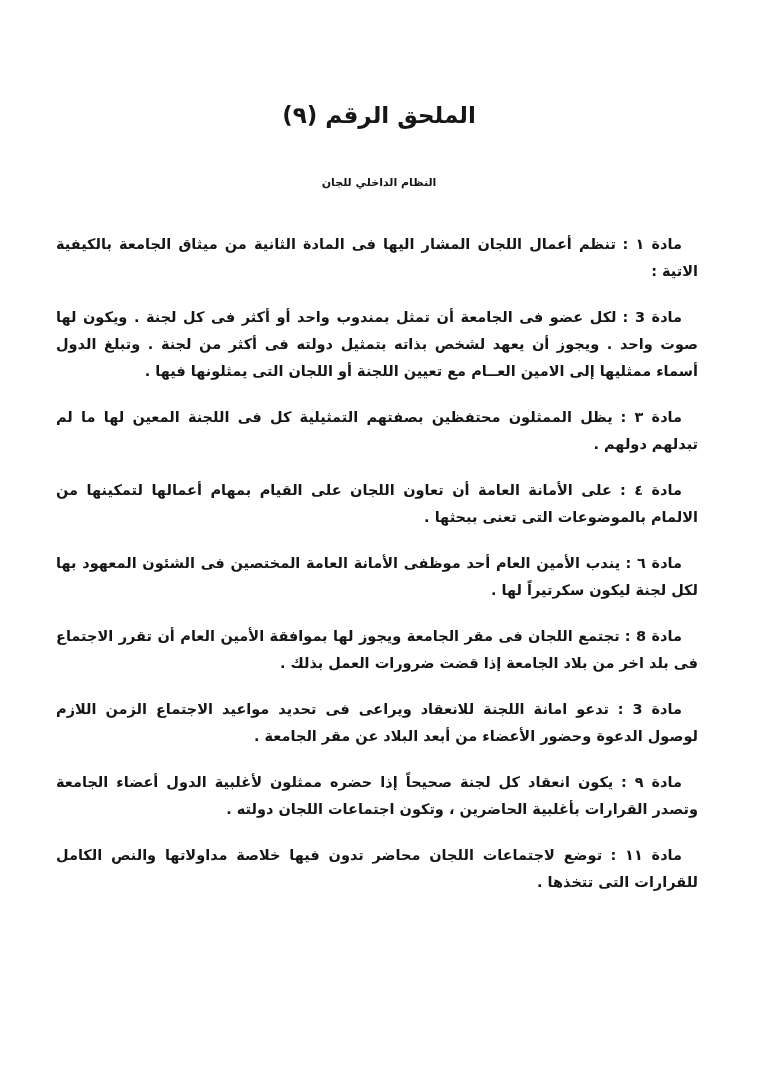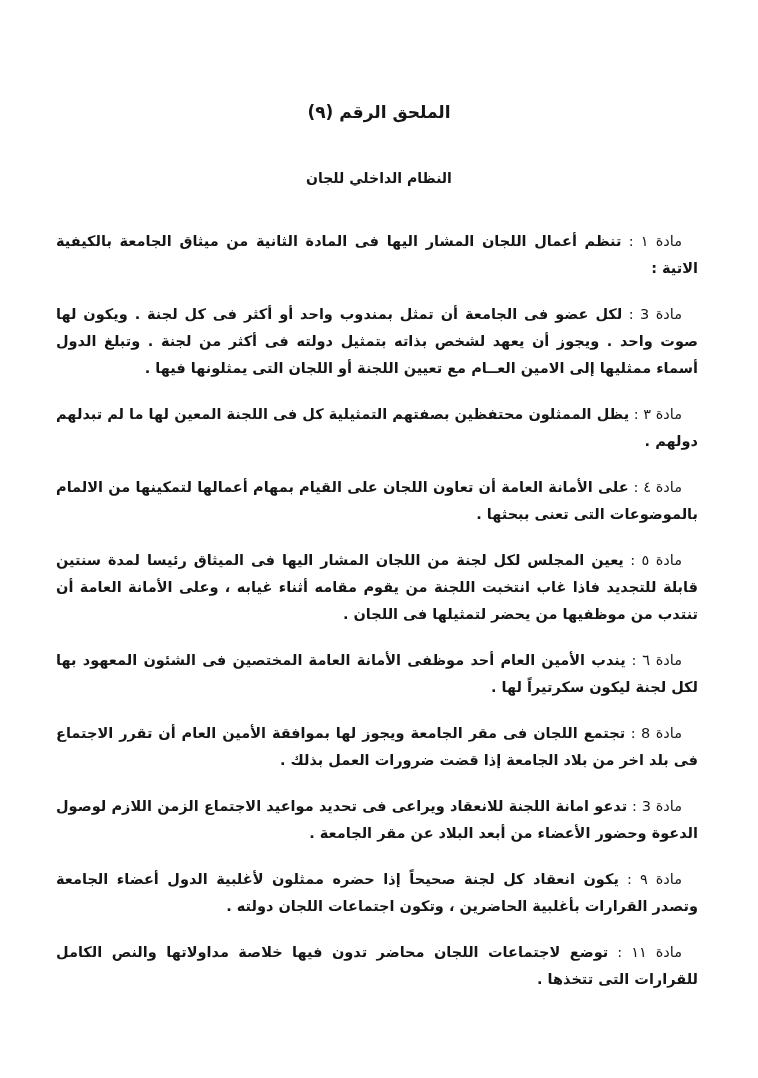--- a/index.html
+++ b/index.html
@@ -19,46 +19,46 @@
     width: 758px;
     height: 1078px;
     background: #ffffff;
     box-sizing: border-box;
   }
   .doc-title {
     margin: 0;
     padding-top: 102px;
     text-align: center;
     direction: rtl;
-    font-size: 17px;
+    font-size: 23px;
     font-weight: bold;
     letter-spacing: 0.3px;
   }
   .doc-subtitle {
     margin: 0;
     padding-top: 48px;
     text-align: center;
     direction: rtl;
-    font-size: 14px;
+    font-size: 11px;
     font-weight: bold;
   }
   .articles {
     direction: rtl;
     unicode-bidi: embed;
     margin: 42px 60px 0 56px; 
     text-align: justify;
   }
   .article {
     margin: 0 0 19px 0;
     font-size: 14.5px;
     line-height: 27px;
     text-indent: 16px; 
   }
   .article-label {
-    font-weight: normal;
+    font-weight: bold;
     white-space: nowrap;
   }
   .article-text {
     font-weight: bold;
   }
 </style>
 </head>
 <body>
 
 <div class="page">
@@ -70,21 +70,20 @@
   <div class="articles">
 
     <p class="article"><span class="article-label">مادة ١ :</span> <span class="article-text">تنظم أعمال اللجان المشار اليها فى المادة الثانية من ميثاق الجامعة بالكيفية الاتية :</span></p>
 
     <p class="article"><span class="article-label">مادة 3 :</span> <span class="article-text">لكل عضو فى الجامعة أن تمثل بمندوب واحد أو أكثر فى كل لجنة . ويكون لها صوت واحد . ويجوز أن يعهد لشخص بذاته بتمثيل دولته فى أكثر من لجنة . وتبلغ الدول أسماء ممثليها إلى الامين العــام مع تعيين اللجنة أو اللجان التى يمثلونها فيها .</span></p>
 
     <p class="article"><span class="article-label">مادة ٣ :</span> <span class="article-text">يظل الممثلون محتفظين بصفتهم التمثيلية كل فى اللجنة المعين لها ما لم تبدلهم دولهم .</span></p>
 
     <p class="article"><span class="article-label">مادة ٤ :</span> <span class="article-text">على الأمانة العامة أن تعاون اللجان على القيام بمهام أعمالها لتمكينها من الالمام بالموضوعات التى تعنى ببحثها .</span></p>
 
-    <p class="article"><span class="article-label">مادة ٥ :</span> <span class="article-text">يعين المجلس لكل لجنة من اللجان المشار اليها فى الميثاق رئيسا لمدة سنتين قابلة للتجديد فاذا غاب انتخبت اللجنة من يقوم مقامه أثناء غيابه ، وعلى الأمانة العامة أن تنتدب من موظفيها من يحضر لتمثيلها فى اللجان .</span></p>
 
     <p class="article"><span class="article-label">مادة ٦ :</span> <span class="article-text">يندب الأمين العام أحد موظفى الأمانة العامة المختصين فى الشئون المعهود بها لكل لجنة ليكون سكرتيراً لها .</span></p>
 
     <p class="article"><span class="article-label">مادة 8 :</span> <span class="article-text">تجتمع اللجان فى مقر الجامعة ويجوز لها بموافقة الأمين العام أن تقرر الاجتماع فى بلد اخر من بلاد الجامعة إذا قضت ضرورات العمل بذلك .</span></p>
 
     <p class="article"><span class="article-label">مادة 3 :</span> <span class="article-text">تدعو امانة اللجنة للانعقاد ويراعى فى تحديد مواعيد الاجتماع الزمن اللازم لوصول الدعوة وحضور الأعضاء من أبعد البلاد عن مقر الجامعة .</span></p>
 
     <p class="article"><span class="article-label">مادة ٩ :</span> <span class="article-text">يكون انعقاد كل لجنة صحيحاً إذا حضره ممثلون لأغلبية الدول أعضاء الجامعة وتصدر القرارات بأغلبية الحاضرين ، وتكون اجتماعات اللجان دولته .</span></p>
 
 

